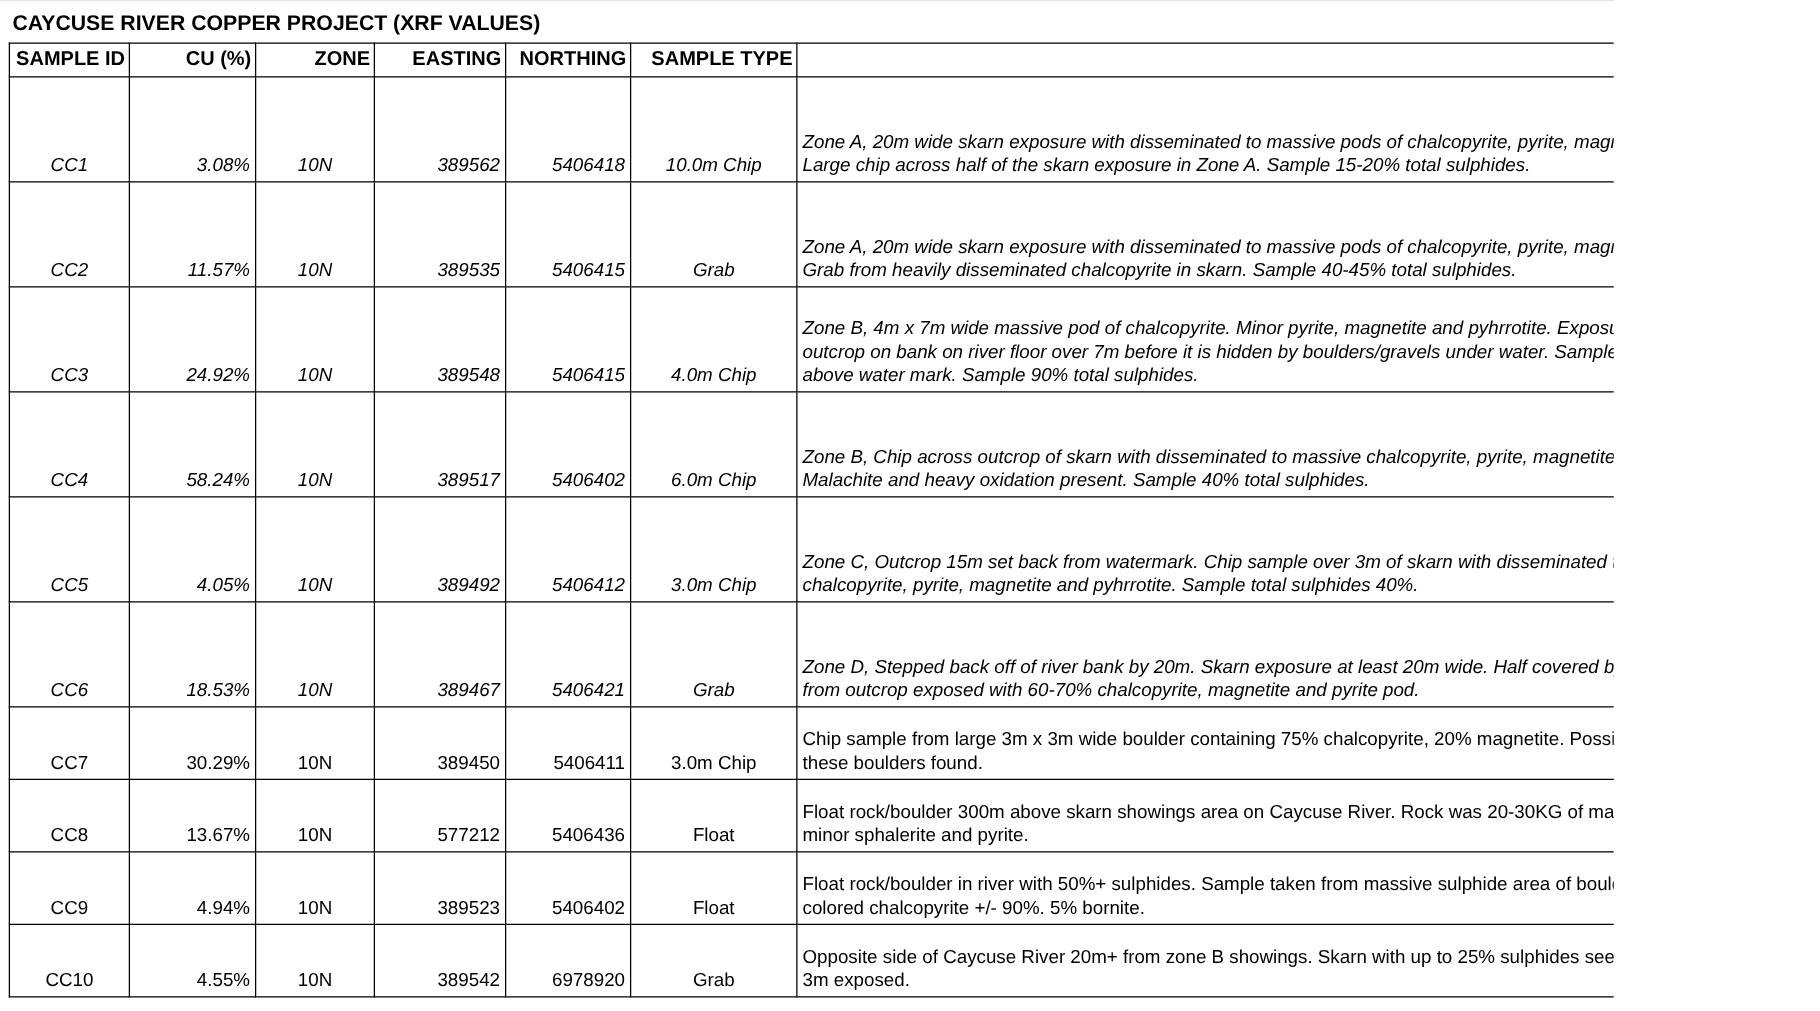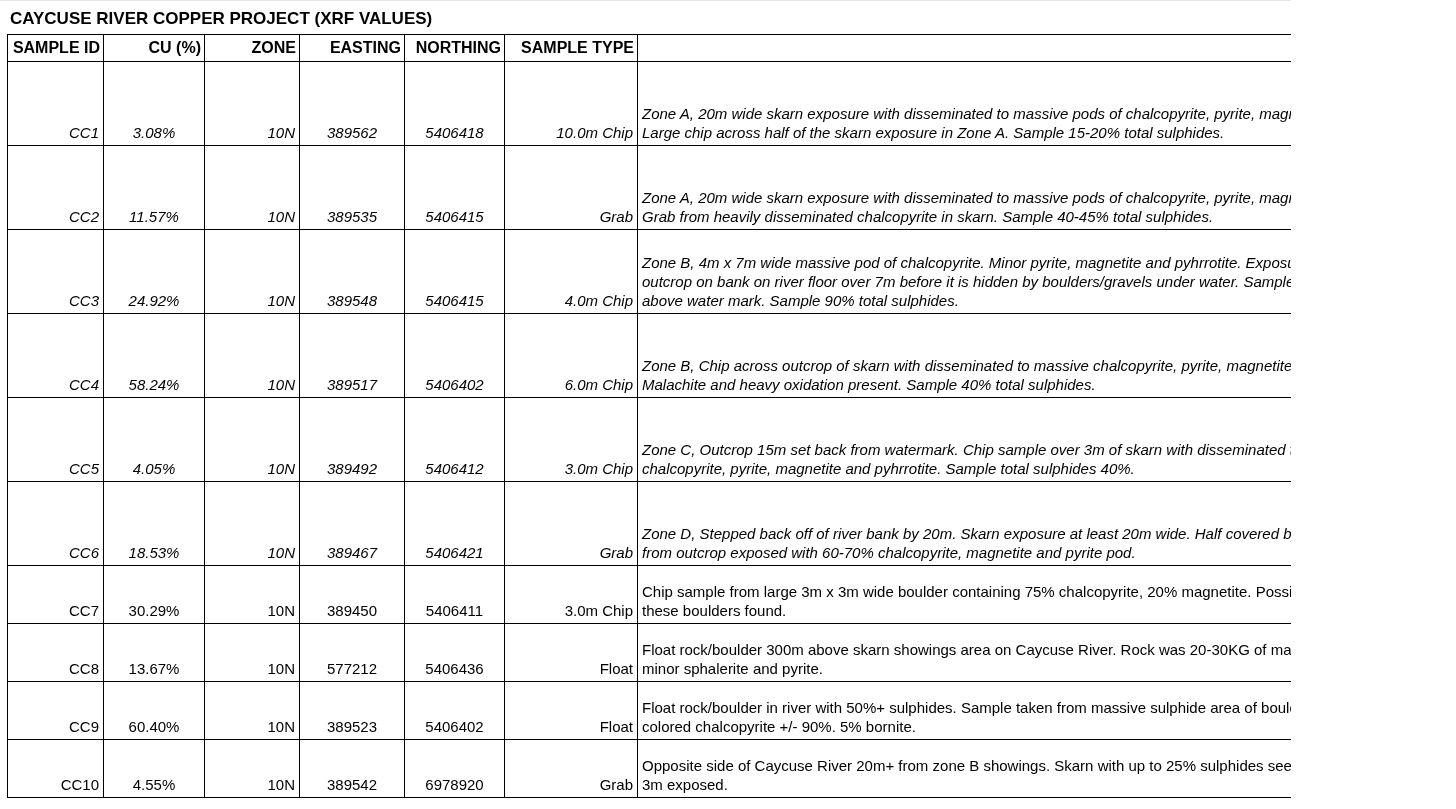--- a/index.html
+++ b/index.html
@@ -50,22 +50,22 @@
     padding: 2px 4px 3px 4px;
     line-height: 19px;
   }
   .col-id       { width: 96px;  }
   .col-cu       { width: 101px; }
   .col-zone     { width: 95px;  }
   .col-easting  { width: 105px; }
   .col-northing { width: 100px; }
   .col-type     { width: 133px; }
   .col-notes    { width: 814px; }
-  td.num  { text-align: center; }
-  td.txt  { text-align: right; }
+  td.num  { text-align: right; }
+  td.txt  { text-align: center; }
   td.notes {
     text-align: left;
     padding-left: 5px;
     padding-right: 6px;
   }
   tr.row-tall  td { height: 84px; font-style: italic; }
   tr.row-short td { height: 58px; }
 </style>
 </head>
 <body>
@@ -162,21 +162,21 @@
         <td class="txt">CC8</td>
         <td class="num">13.67%</td>
         <td class="txt">10N</td>
         <td class="num">577212</td>
         <td class="num">5406436</td>
         <td class="txt">Float</td>
         <td class="notes">Float rock/boulder 300m above skarn showings area on Caycuse River. Rock was 20-30KG of massive chalcopyrite, minor sphalerite and pyrite.</td>
       </tr>
       <tr class="row-short">
         <td class="txt">CC9</td>
-        <td class="num">60.40%</td>
+        <td class="num">4.94%</td>
         <td class="txt">10N</td>
         <td class="num">389523</td>
         <td class="num">5406402</td>
         <td class="txt">Float</td>
         <td class="notes">Float rock/boulder in river with 50%+ sulphides. Sample taken from massive sulphide area of boulder. Clean, very golden colored chalcopyrite +/- 90%. 5% bornite.</td>
       </tr>
       <tr class="row-short">
         <td class="txt">CC10</td>
         <td class="num">4.55%</td>
         <td class="txt">10N</td>

